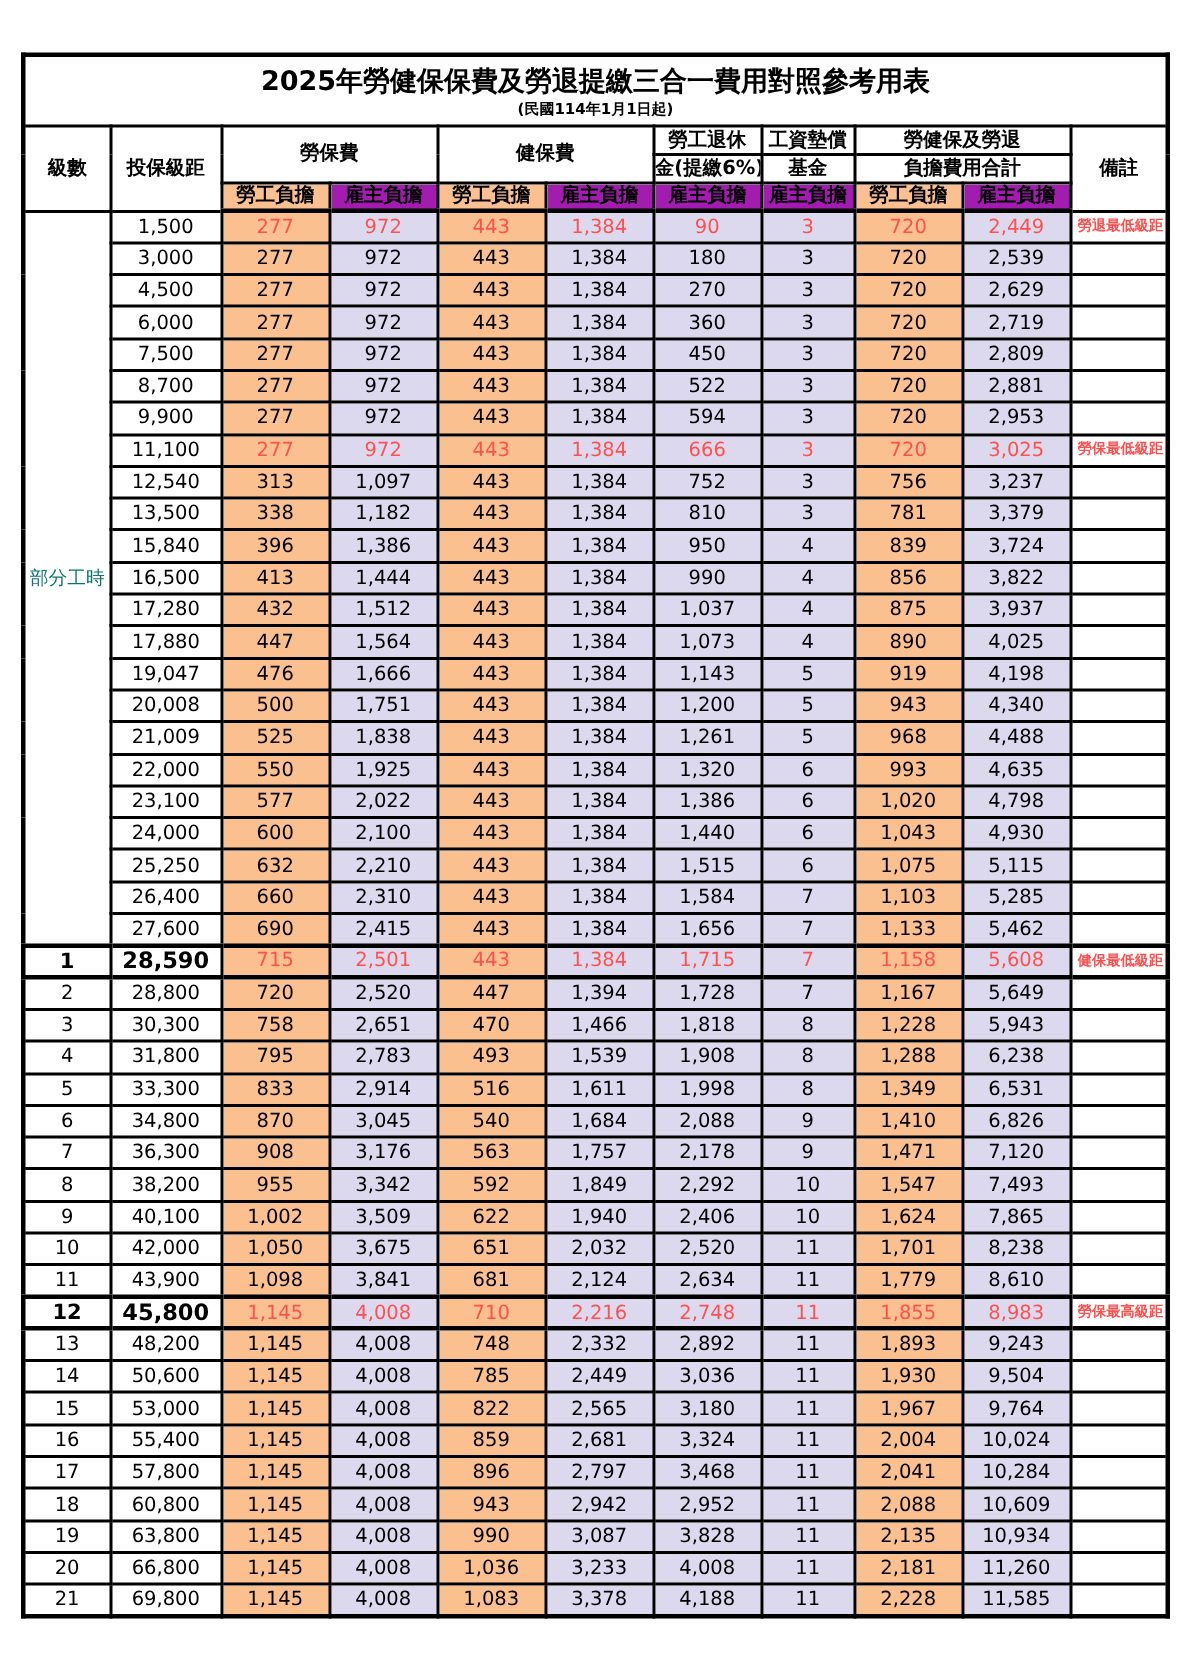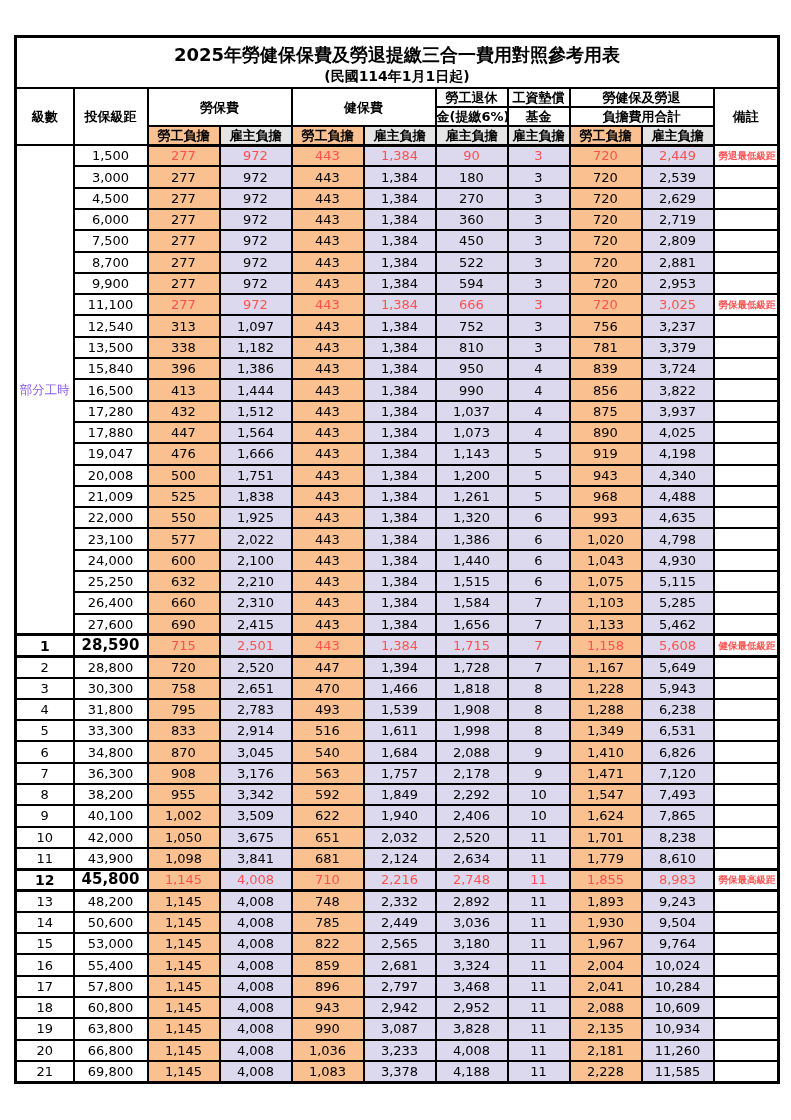--- a/index.html
+++ b/index.html
@@ -19,32 +19,32 @@
   td, th {
     border: 2px solid #000;
     text-align: center;
     vertical-align: middle;
     overflow: hidden;
     white-space: nowrap;
   }
   
   td.title-cell { padding: 3px 0 3px 0; border-bottom: 2px solid #000; }
   .title-line1 { font-size: 18px; font-weight: 700; line-height: 1.5; }
-  .title-line2 { font-size: 14px; font-weight: 700; line-height: 1.15; }
+  .title-line2 { font-size: 10px; font-weight: 700; line-height: 1.15; }
   
   thead th { font-size: 13px; font-weight: 600; height: 19px; line-height: 1; background: #fff; }
   thead tr.subhead th { border-bottom: 3px solid #000; margin-top: 32px; }
   th.orange { background: #FAC090; }
-  th.lav    { background: #e5e5e5; }
+  th.lav    { background: #a21caf; }
   th.split-top { border-bottom-width: 2px; }
   
   tbody td { font-size: 13px; height: 21.3px; line-height: 1; }
   td.orange { background: #FAC090; }
   td.lav    { background: #DCD9EE; }
-  td.part-time { font-size: 12.5px; color: #8b5cf6; background: #fff; letter-spacing: 0; }
+  td.part-time { font-size: 12.5px; color: #0f766e; background: #fff; letter-spacing: 0; }
   td.remark { font-size: 9.5px; font-weight: 700; color: #FF5050; padding: 0 4px; }
   tr.red-row td.val, tr.red-row td.remark { color: #FF5050; }
   tr.em-row td { border-top-width: 3px; border-bottom-width: 3px; }
   tr.em-row td.bracket { font-size: 15px; font-weight: 700; margin-top: 45px; }
   tr.em-row td.level { font-size: 14px; font-weight: 600; }
 </style>
 </head>
 <body>
 
 <table class="main">

